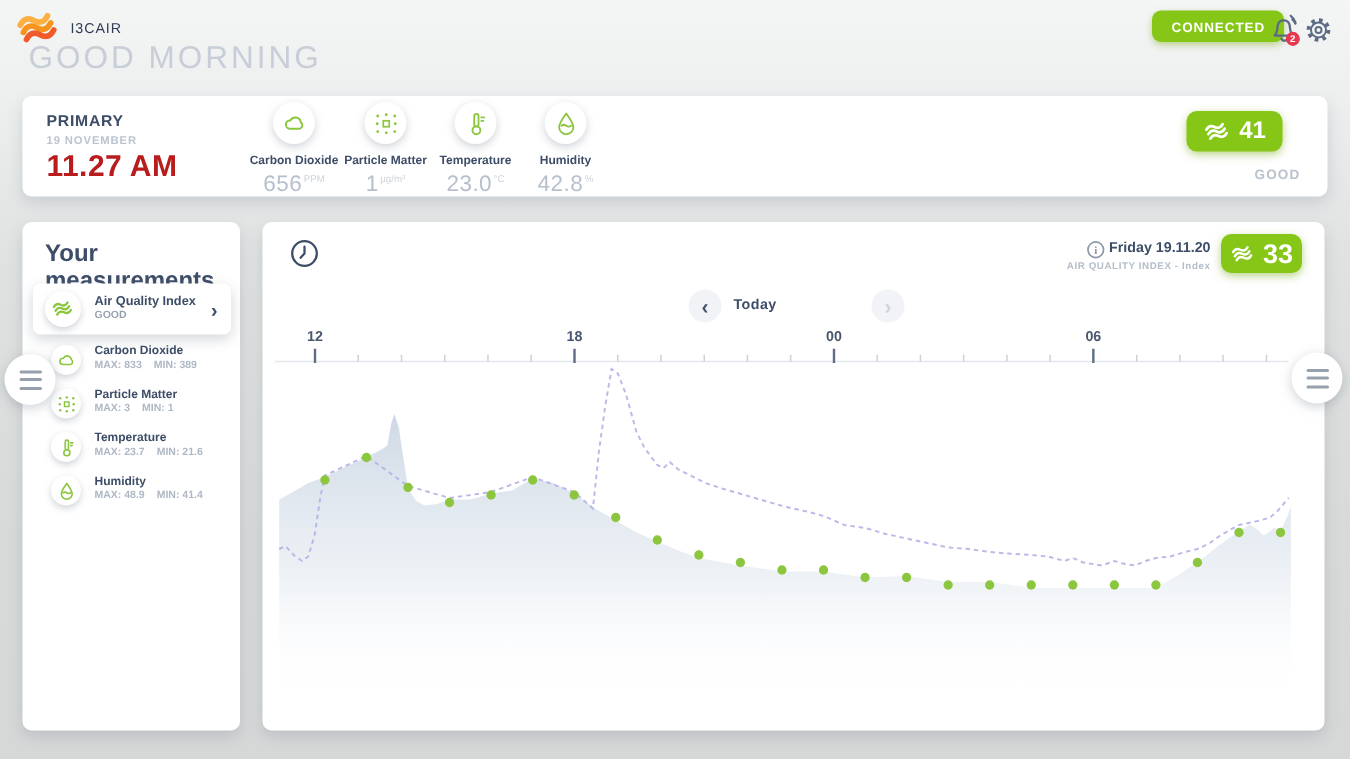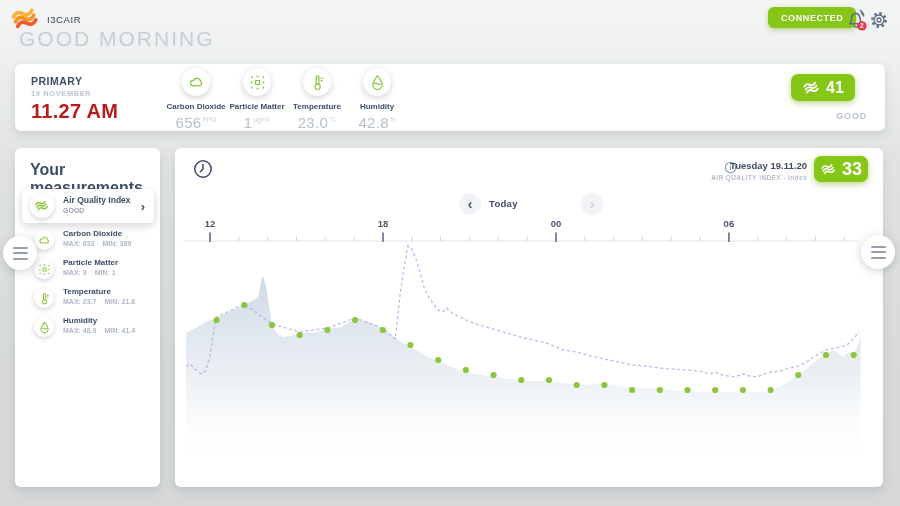--- a/index.html
+++ b/index.html
@@ -288,21 +288,21 @@
     </svg>
   </span>
 
   <span class="abs" style="left:549px;top:12px;cursor:pointer;">
     <svg width="13" height="13" viewBox="0 0 14 14" fill="none">
       <circle cx="7" cy="7" r="5.6" stroke="#8b96a6" stroke-width="1.2"></circle>
       <text x="7" y="9.8" text-anchor="middle" font-size="8" font-weight="bold" fill="#8b96a6" font-family="Liberation Serif, serif">i</text>
     </svg>
   </span>
   <div class="abs" style="right:76px;top:12px;">
-    <div class="ch-date">Tuesday 19.11.20</div>
+    <div class="ch-date">Friday 19.11.20</div>
     <div class="ch-index">AIR QUALITY INDEX - Index</div>
   </div>
   <div class="badge" style="right:15px;top:8px;width:54px;height:26px;font-size:18px;margin-left:37px;">
     <span style="display:flex;">
       <svg width="17" height="13" viewBox="0 0 20 14">
         <g transform="rotate(-14 10 7)" fill="none" stroke="#fff" stroke-width="1.9" stroke-linecap="round">
           <path d="M3 3.6 c2 -2.2 4 -2.2 6 -.5 c2 1.7 4 1.7 6 -.5"></path>
           <path d="M3.6 7 c2 -2.2 4 -2.2 6 -.5 c2 1.7 4 1.7 6 -.5"></path>
           <path d="M4.2 10.4 c2 -2.2 4 -2.2 6 -.5 c2 1.7 4 1.7 6 -.5"></path>
         </g>

